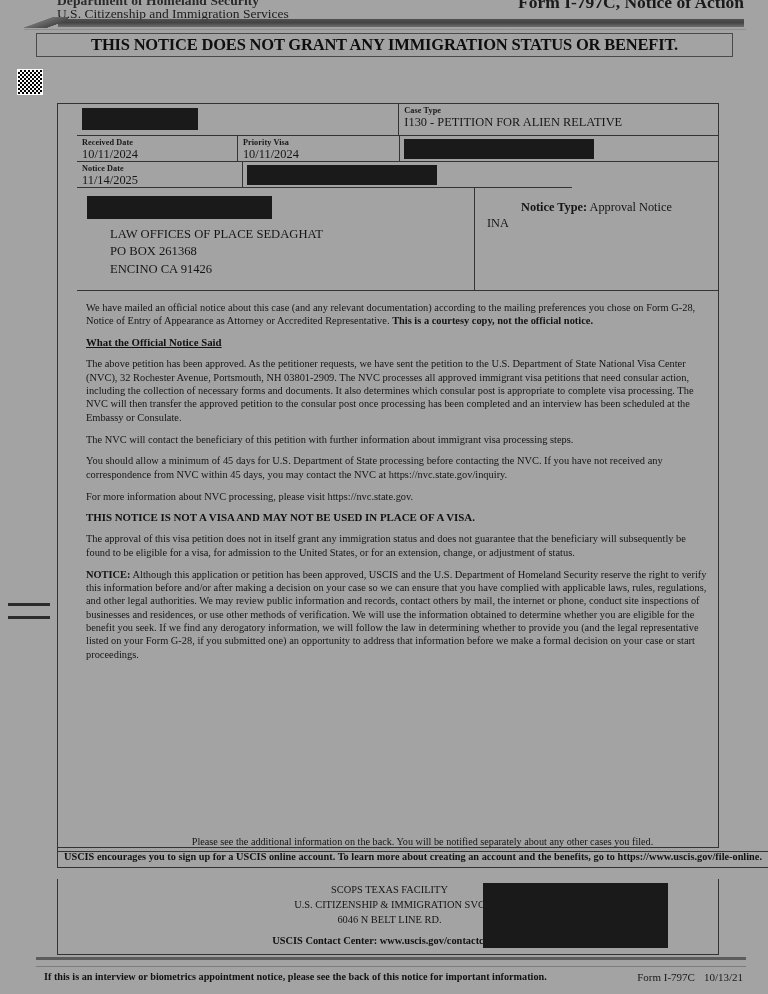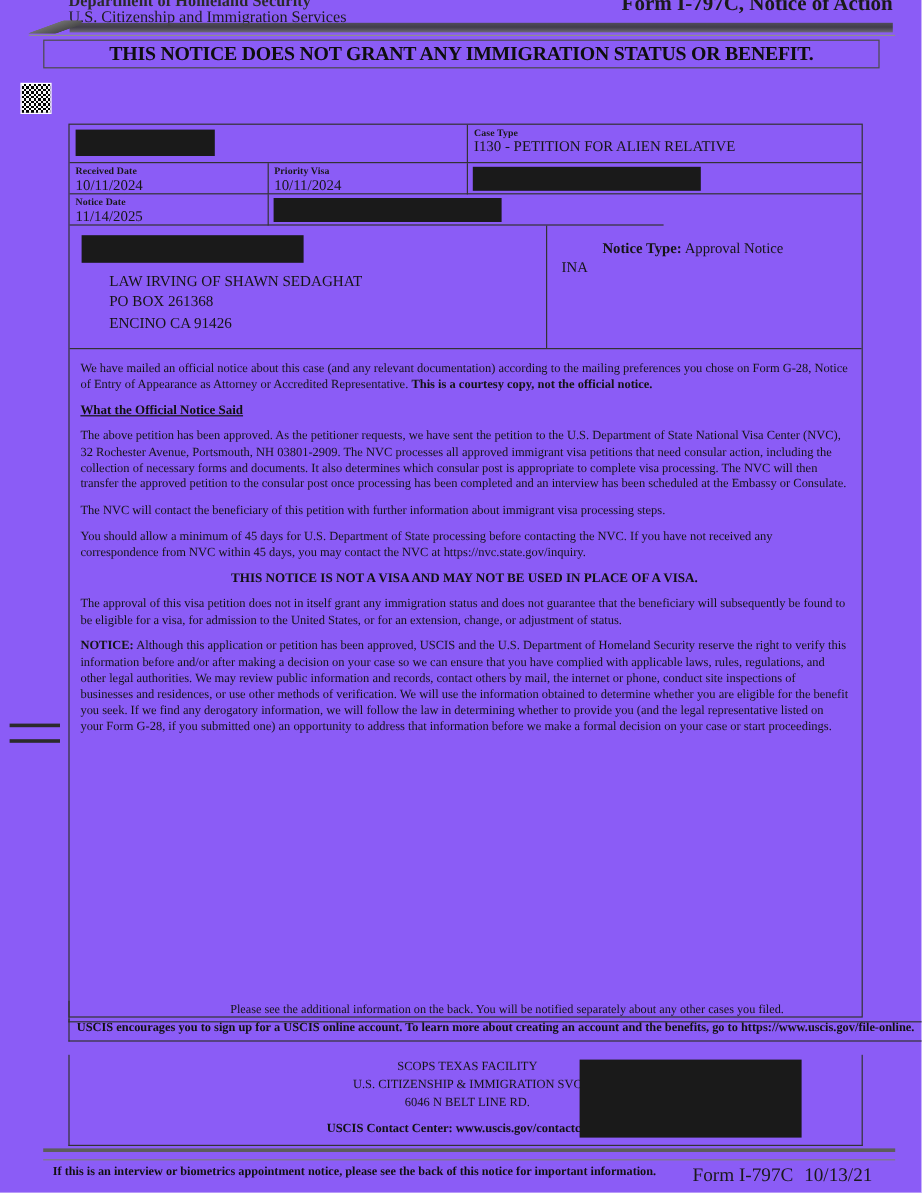--- a/index.html
+++ b/index.html
@@ -13,21 +13,21 @@
     position: relative;
     font-family: "Liberation Serif", "DejaVu Serif", serif;
     color: #121212;
     overflow: hidden;
   }
 
   
   #page {
     position: absolute;
     inset: 0;
-    background: #8b5cf6;
+    background: #a3a3a3;
   }
 
   
   .hdr-dhs {
     position: absolute;
     left: 57px;
     top: -7px;
     font-size: 13.5px;
     font-weight: bold;
     letter-spacing: .1px;
@@ -127,20 +127,21 @@
 
   
   .form-box {
     position: absolute;
     left: 57px;
     top: 103px;
     width: 662px;
     height: 745px;
     border: 1.2px solid #333;
     box-sizing: border-box;
+    padding-left: 19px;
   }
 
   
   .row {
     display: flex;
     width: 100%;
     box-sizing: border-box;
   }
   .cell {
     box-sizing: border-box;
@@ -241,21 +242,21 @@
   .h-underline {
     font-size: 10.8px;
     font-weight: bold;
     text-decoration: underline;
     margin: 0 0 9px 0;
     color: #111;
   }
   .p-center {
     font-size: 10.9px;
     font-weight: bold;
-    text-align: center;
+    text-align: left;
     margin: 0 0 9px 0;
     color: #111;
   }
 
   
   .foot-note {
     position: absolute;
     left: 57px;
     top: 834px;
     width: 730px;
@@ -335,23 +336,23 @@
   .bot-text {
     position: absolute;
     left: 44px;
     top: 971px;
     font-size: 10.2px;
     font-weight: bold;
     color: #111;
   }
   .bot-form {
     position: absolute;
-    right: 41px;
+    right: 25px;
     top: 971px;
-    font-size: 16px;
+    font-size: 11px;
     color: #1a1a1a;
     white-space: nowrap;
   }
   .bot-form .gap { display: inline-block; width: 9px; }
 </style>
 </head>
 <body>
 
 <div id="page">
 
@@ -403,21 +404,21 @@
       </div>
       <div class="cell c-right">
         <span class="redact redact-row"></span>
       </div>
     </div>
 
     <div class="addr-band">
       <div class="addr-left">
         <span class="redact redact-addr"></span>
         <div class="addr-lines">
-          <div>LAW IRVING OF SHAWN SEDAGHAT</div>
+          <div>LAW OFFICES OF PLACE SEDAGHAT</div>
           <div>PO BOX 261368</div>
           <div>ENCINO  CA  91426</div>
         </div>
       </div>
       <div class="addr-right">
         <div>
           <b>Notice Type:</b>
           <span>Approval Notice</span>
         </div>
         <div>INA</div>
@@ -425,20 +426,21 @@
     </div>
 
     <div class="body-wrap">
       <p class="p"><span>We have mailed an official notice about this case (and any relevant documentation) according to the mailing preferences you chose on Form G-28, Notice of Entry of Appearance as Attorney or Accredited Representative. </span><b>This is a courtesy copy, not the official notice.</b></p>
 
       <div class="h-underline">What the Official Notice Said</div>
 
       <p class="p">The above petition has been approved. As the petitioner requests, we have sent the petition to the U.S. Department of State National Visa Center (NVC), 32 Rochester Avenue, Portsmouth, NH 03801-2909. The NVC processes all approved immigrant visa petitions that need consular action, including the collection of necessary forms and documents. It also determines which consular post is appropriate to complete visa processing. The NVC will then transfer the approved petition to the consular post once processing has been completed and an interview has been scheduled at the Embassy or Consulate.</p>
       <p class="p">The NVC will contact the beneficiary of this petition with further information about immigrant visa processing steps.</p>
       <p class="p">You should allow a minimum of 45 days for U.S. Department of State processing before contacting the NVC. If you have not received any correspondence from NVC within 45 days, you may contact the NVC at https://nvc.state.gov/inquiry.</p>
+      <p class="p">For more information about NVC processing, please visit https://nvc.state.gov.</p>
 
       <div class="p-center">THIS NOTICE IS NOT A VISA AND MAY NOT BE USED IN PLACE OF A VISA.</div>
 
       <p class="p">The approval of this visa petition does not in itself grant any immigration status and does not guarantee that the beneficiary will subsequently be found to be eligible for a visa, for admission to the United States, or for an extension, change, or adjustment of status.</p>
 
       <p class="p"><b>NOTICE:</b><span> Although this application or petition has been approved, USCIS and the U.S. Department of Homeland Security reserve the right to verify this information before and/or after making a decision on your case so we can ensure that you have complied with applicable laws, rules, regulations, and other legal authorities. We may review public information and records, contact others by mail, the internet or phone, conduct site inspections of businesses and residences, or use other methods of verification. We will use the information obtained to determine whether you are eligible for the benefit you seek. If we find any derogatory information, we will follow the law in determining whether to provide you (and the legal representative listed on your Form G-28, if you submitted one) an opportunity to address that information before we make a formal decision on your case or start proceedings.</span></p>
     </div>
   </div>
 
   <div class="foot-note">Please see the additional information on the back. You will be notified separately about any other cases you filed.</div>

